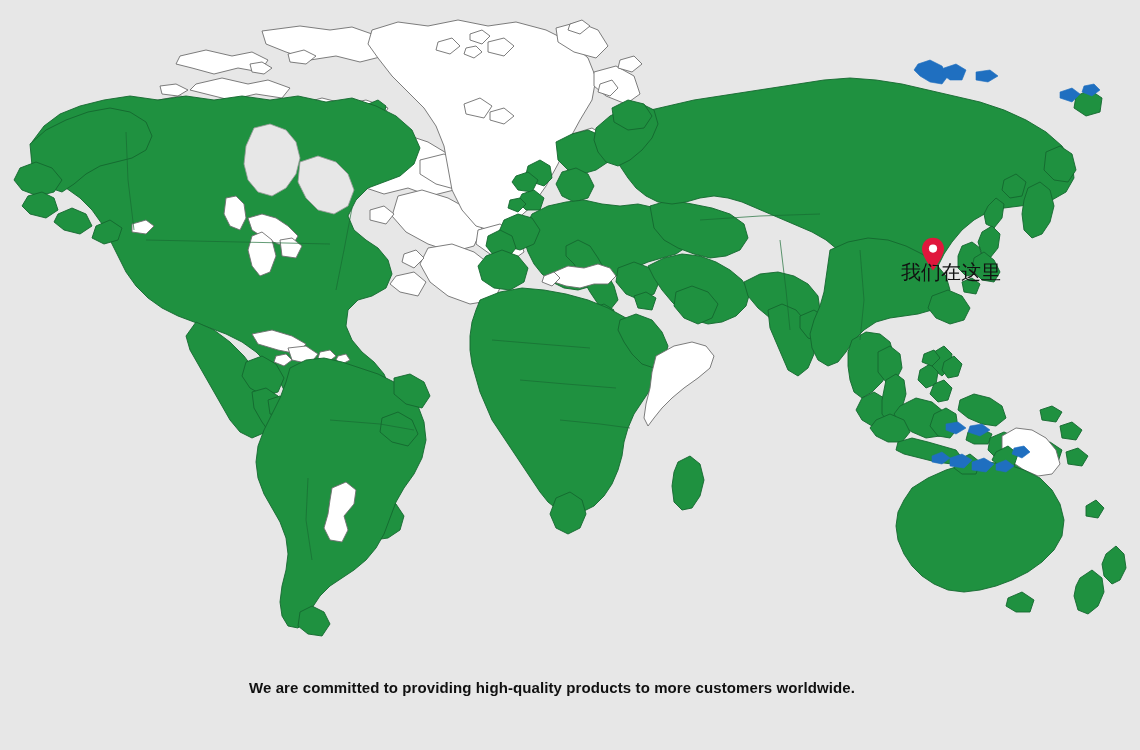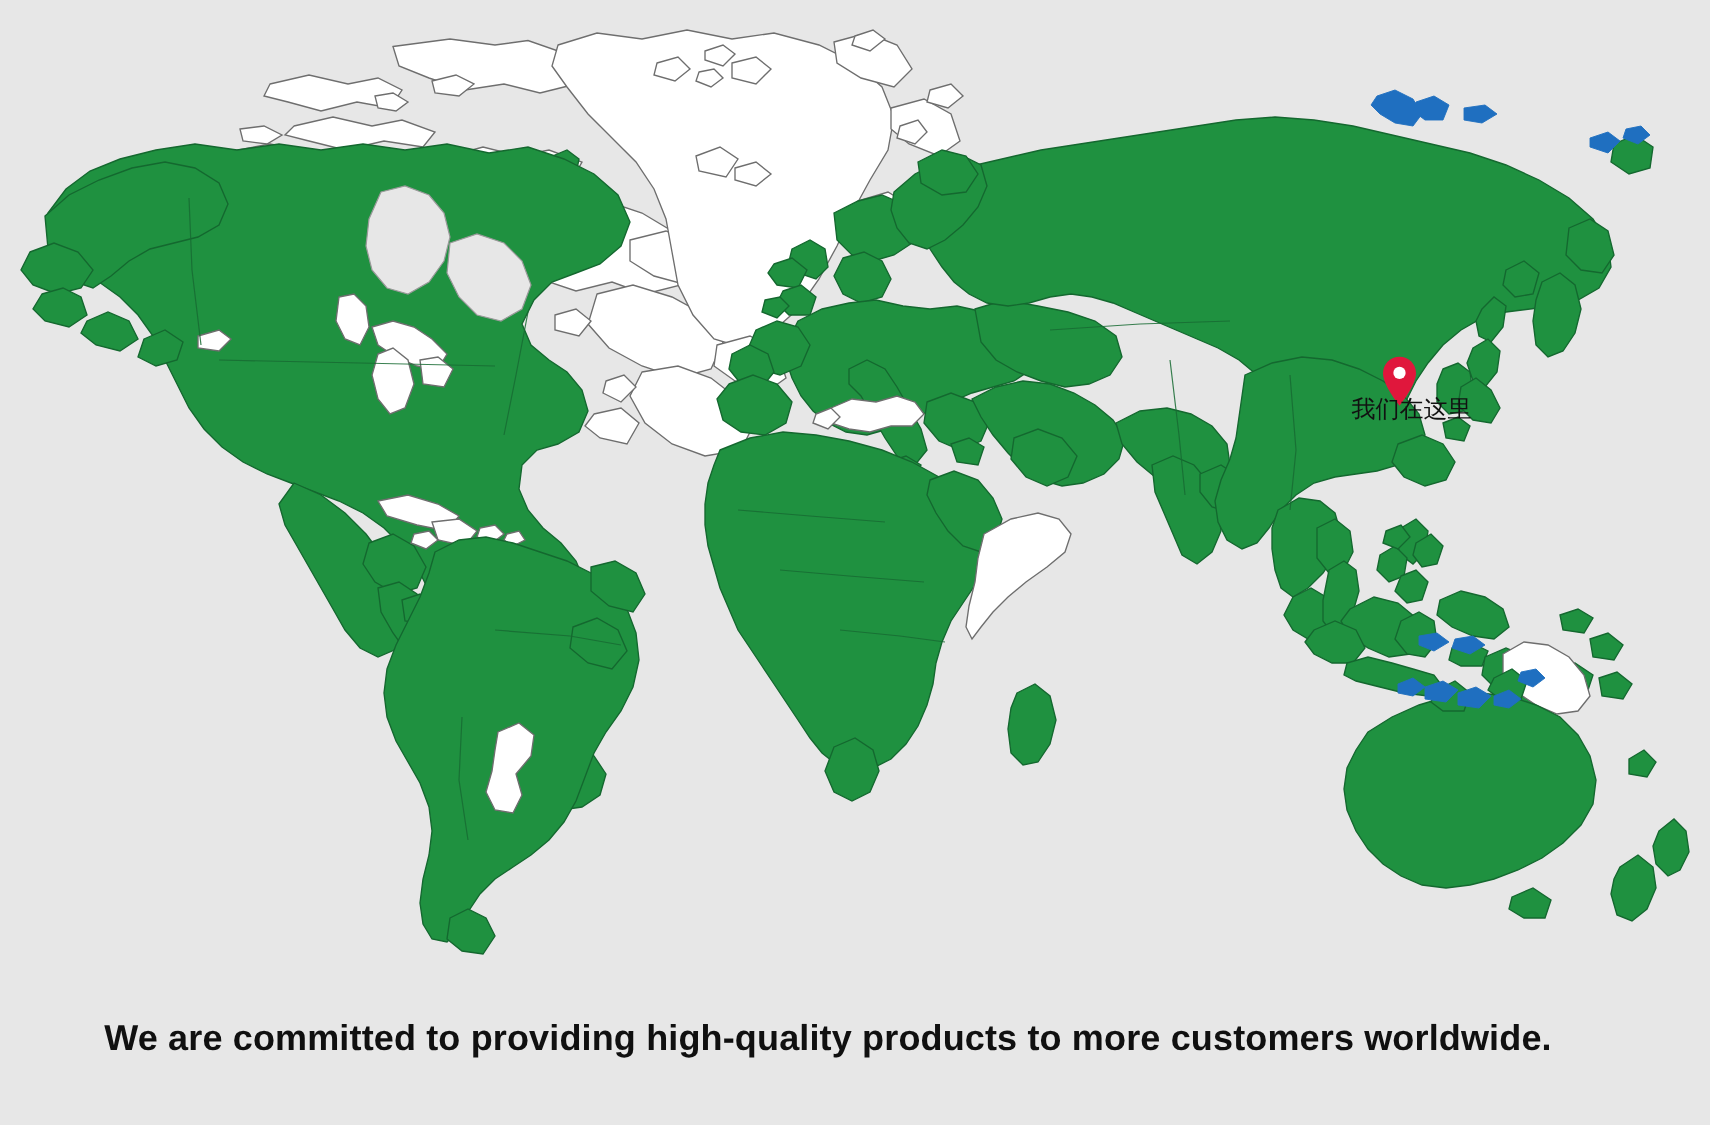--- a/index.html
+++ b/index.html
@@ -39,33 +39,33 @@
     top: 237px;
     width: 24px;
     height: 34px;
   }
   #marker-pin { display: block; width: 24px; height: 34px; }
   #marker-label {
     position: absolute;
     left: 901px;
     top: 266px;
     white-space: nowrap;
-    font-size: 16px;
+    font-size: 20px;
     line-height: 16px;
     color: #111111;
     font-family: Liberation Mono, monospace;
     letter-spacing: 0px;
   }
   #caption {
     position: absolute;
     left: 0;
     top: 679px;
     width: 1104px;
     text-align: center;
-    font-size: 24px;
+    font-size: 15px;
     font-weight: bold;
     color: #101010;
     letter-spacing: 0.1px;
     font-family: "Liberation Sans", sans-serif;
   }
 </style>
 </head>
 <body>
 
 <div id="stage">

